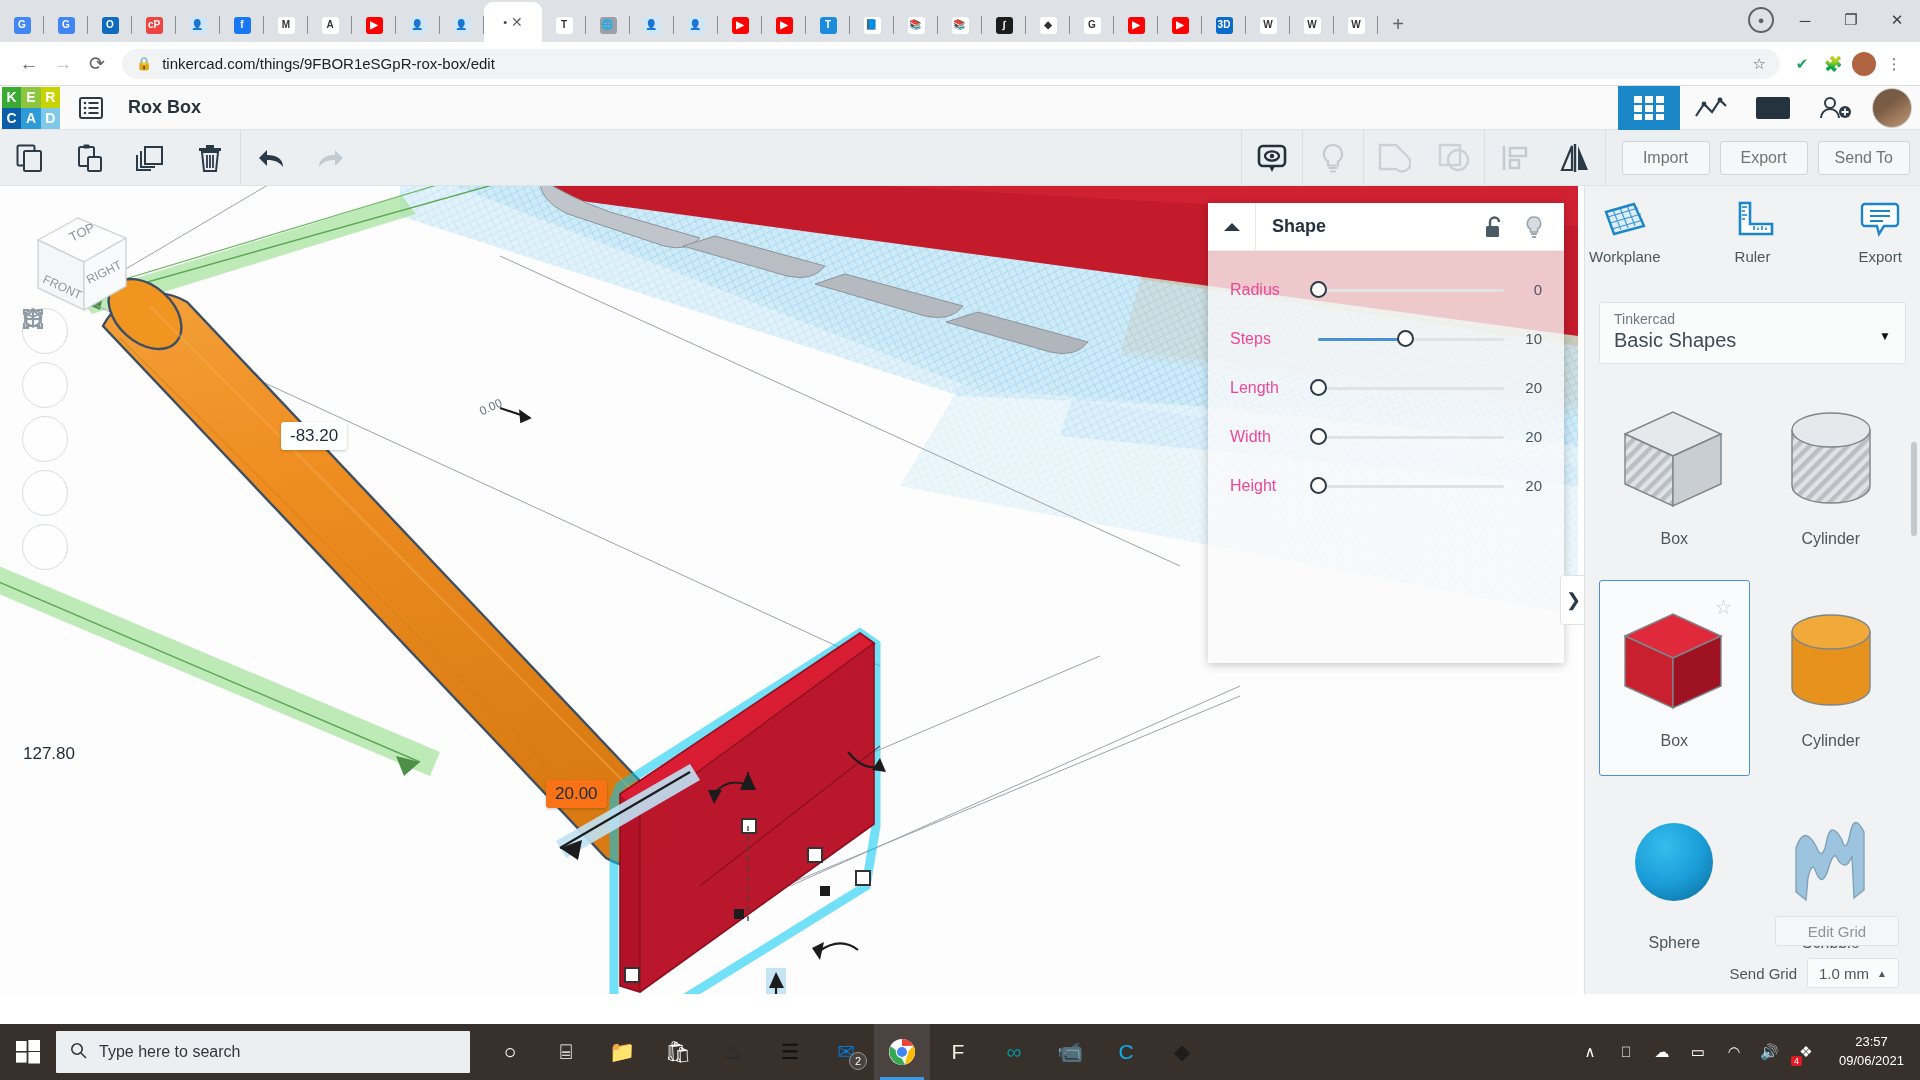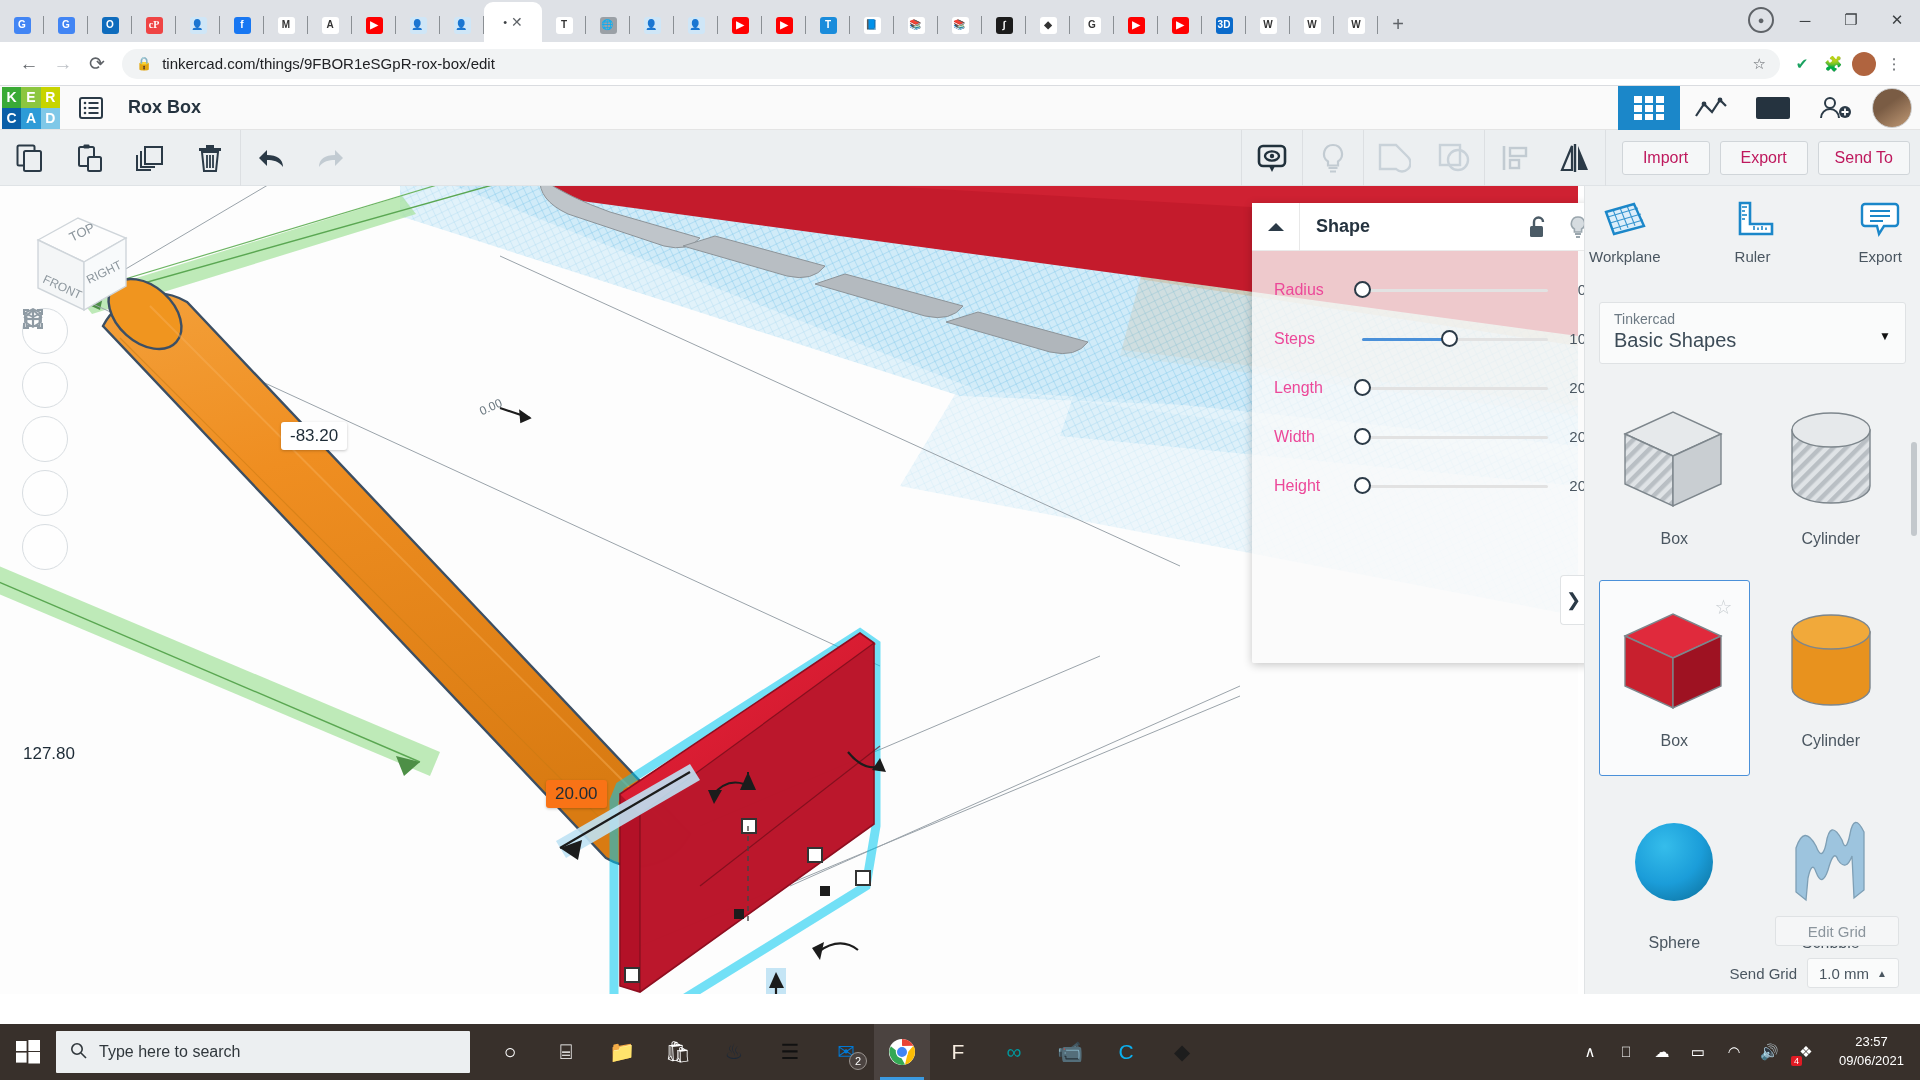--- a/index.html
+++ b/index.html
@@ -108,21 +108,21 @@
     display: flex; align-items: center;
   }
   .tl-sep { width: 1px; height: 56px; background: #dcdfe2; }
   .tl-btn { width: 60px; height: 56px; display:flex;align-items:center;justify-content:center; color:#2b3a47;}
   .tl-btn.dim { color: #c2cbd2; }
   .tl-spacer { flex: 1; }
   .tl-txtbtn {
     height: 34px; min-width: 88px; padding: 0 16px; margin-right: 10px;
     border: 1px solid #d0d5d9; border-radius: 3px; background: #f5f7f8;
     display:flex;align-items:center;justify-content:center;
-    font-size: 16px; color: #be185d;
+    font-size: 16px; color: #737373;
   }
 
   
   .viewport {
     position: absolute; top: 186px; left: 0; width: 1578px; height: 808px;
     background: #fdfdfd; overflow: hidden;
   }
   .viewport svg { position:absolute; top:0; left:0; }
 
   .dimlabel {
@@ -135,21 +135,21 @@
   .viewcube { position: absolute; left: 22px; top: 18px; width: 118px; height: 118px; }
   .navbtns { position: absolute; left: 22px; top: 122px; width: 56px; }
   .navcircle {
     width: 46px; height: 46px; border-radius: 50%; border: 1px solid #d8dde1;
     display:flex; align-items:center;justify-content:center;
     color: #8f9ba4; margin-bottom: 8px; background: rgba(255,255,255,.65);
   }
 
   
   .shapepanel {
-    position: absolute; left: 1252px; top: 203px; width: 356px; height: 460px;
+    position: absolute; left: 1208px; top: 203px; width: 356px; height: 460px;
     background: rgba(250,250,250,0.78);
     box-shadow: 0 2px 10px rgba(0,0,0,.22);
     border-radius: 2px;
   }
   .sp-header {
     height: 48px; background: #fff; display: flex; align-items: center;
     border-bottom: 1px solid #eaeaea;
   }
   .sp-collapse { width: 48px; height: 48px; display:flex;align-items:center;justify-content:center;
      border-right: 1px solid #e8e8e8; color:#2b3a47; }
@@ -279,21 +279,21 @@
         <div class="tab">
           <div class="tab-ico" style="background: rgb(66, 133, 244); color: rgb(255, 255, 255);">G</div>
         </div>
         <div class="tab">
           <div class="tab-ico" style="background: rgb(66, 133, 244); color: rgb(255, 255, 255);">G</div>
         </div>
         <div class="tab">
           <div class="tab-ico" style="background: rgb(15, 108, 189); color: rgb(255, 255, 255);">O</div>
         </div>
         <div class="tab">
-          <div class="tab-ico" style="background: #ef4444; color: rgb(255, 255, 255); font-family: Liberation Serif, serif;">cP</div>
+          <div class="tab-ico" style="background: #ef4444; color: rgb(255, 255, 255);">cP</div>
         </div>
         <div class="tab">
           <div class="tab-ico" style="background: rgb(207, 230, 247); color: rgb(51, 51, 51);">👤</div>
         </div>
         <div class="tab">
           <div class="tab-ico" style="background: rgb(24, 119, 242); color: rgb(255, 255, 255);">f</div>
         </div>
         <div class="tab">
           <div class="tab-ico" style="background: rgb(255, 255, 255); color: rgb(51, 51, 51);">M</div>
         </div>

